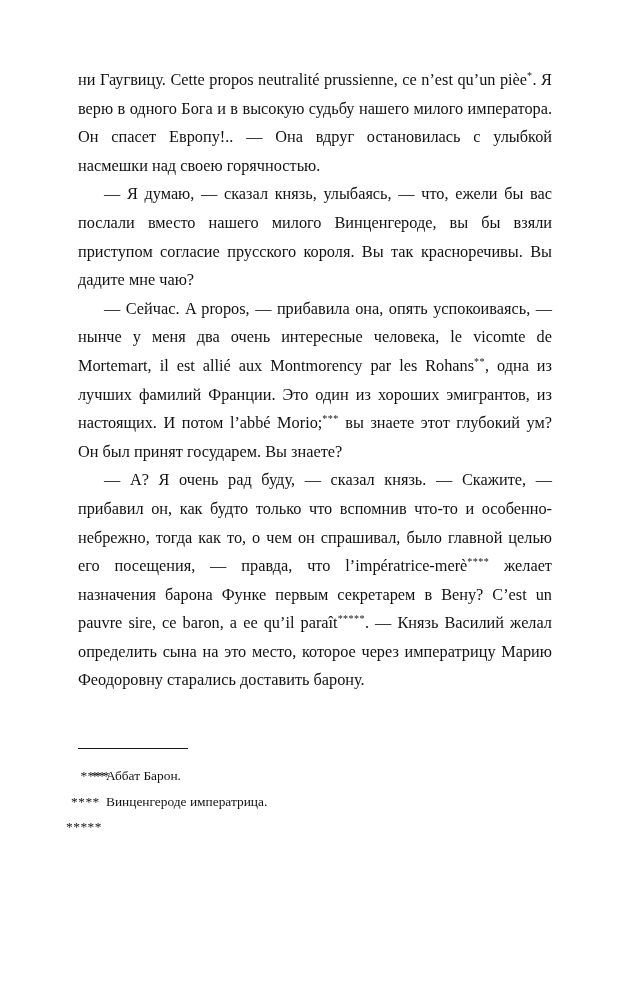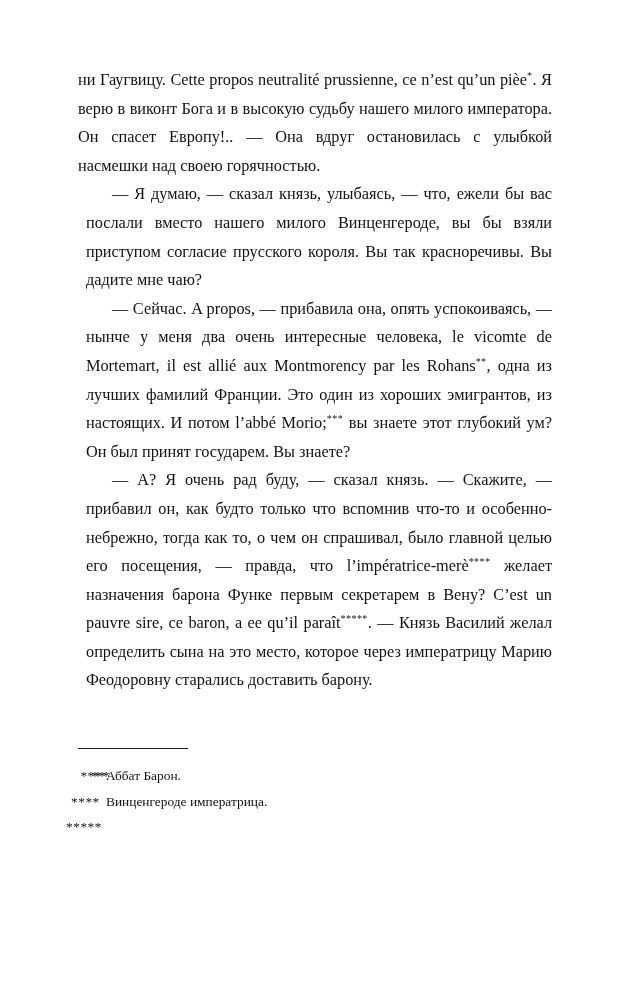--- a/index.html
+++ b/index.html
@@ -27,21 +27,20 @@
     text-align: justify;
     text-justify: inter-word;
     hyphens: manual;
   }
   .body-text p {
     margin: 0;
     text-indent: 0;
   }
   .body-text p.indent {
     text-indent: 26px;
-    margin-left: 8px;
   }
   .footnotes {
     position: absolute;
     left: 78px;
     top: 748px;
     width: 474px;
   }
   .fn-rule {
     width: 110px;
     height: 1px;
@@ -83,21 +82,21 @@
     letter-spacing: 0.4px;
   }
 </style>
 </head>
 <body>
 
 <div class="page">
 
   <div class="body-text">
 
-    <p class="para"><span>ни Гаугвицу. Cette propos neutralité prussienne, ce n’est qu’un pièe</span><sup>*</sup><span>. Я верю в виконт Бога и в высокую судьбу нашего милого императора. Он спасет Европу!.. — Она вдруг остановилась с улыбкой насмешки над своею горячностью.</span></p>
+    <p class="para"><span>ни Гаугвицу. Cette propos neutralité prussienne, ce n’est qu’un pièe</span><sup>*</sup><span>. Я верю в одного Бога и в высокую судьбу нашего милого императора. Он спасет Европу!.. — Она вдруг остановилась с улыбкой насмешки над своею горячностью.</span></p>
 
     <p class="para indent"><span>— Я думаю, — сказал князь, улыбаясь, — что, ежели бы вас послали вместо нашего милого Винценгероде, вы бы взяли приступом согласие прусского короля. Вы так красноречивы. Вы дадите мне чаю?</span></p>
 
     <p class="para indent"><span>— Сейчас. A propos, — прибавила она, опять успокоиваясь, — нынче у меня два очень интересные человека, le vicomte de Mortemart, il est allié aux Montmorency par les Rohans</span><sup>**</sup><span>, одна из лучших фамилий Франции. Это один из хороших эмигрантов, из настоящих. И потом l’abbé Morio;</span><sup>***</sup><span> вы знаете этот глубокий ум? Он был принят государем. Вы знаете?</span></p>
 
     <p class="para indent"><span>— А? Я очень рад буду, — сказал князь. — Скажите, — прибавил он, как будто только что вспомнив что-то и особенно-небрежно, тогда как то, о чем он спрашивал, было главной целью его посещения, — правда, что l’impératrice-merè</span><sup>****</sup><span> желает назначения барона Функе первым секретарем в Вену? C’est un pauvre sire, ce baron, a ee qu’il paraît</span><sup>*****</sup><span>. — Князь Василий желал определить сына на это место, которое через императрицу Марию Феодоровну старались доставить барону.</span></p>
 
   </div>
 
   <div class="footnotes">

